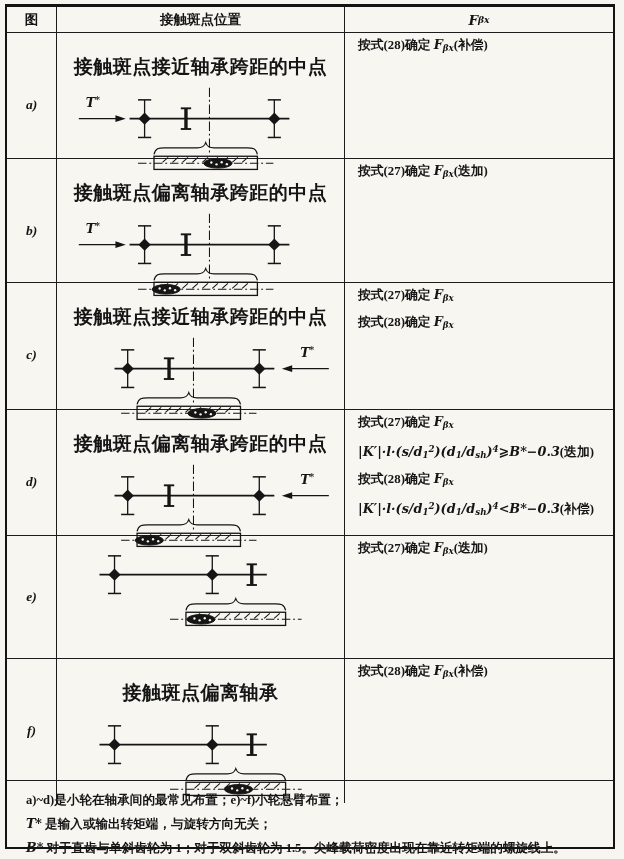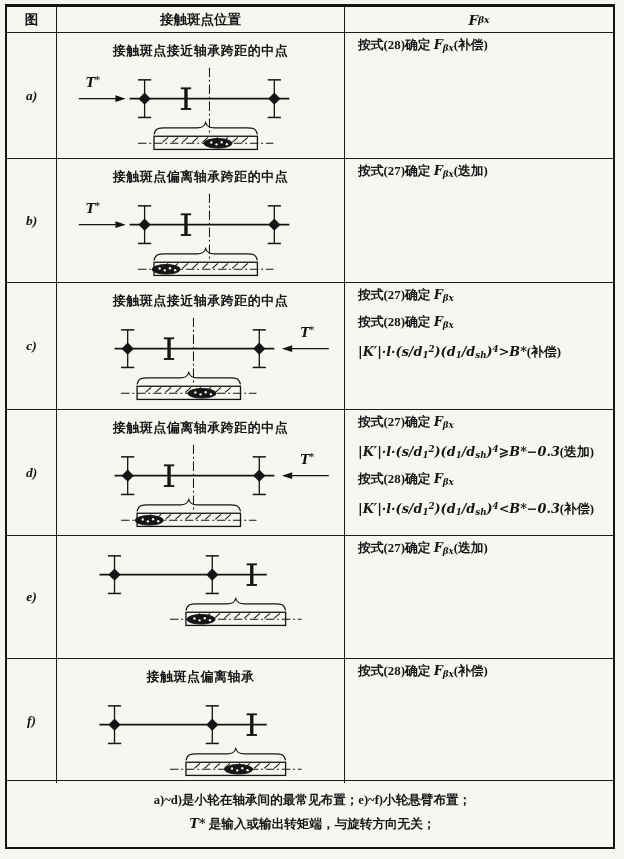--- a/index.html
+++ b/index.html
@@ -14,29 +14,29 @@
     border:2.5px solid #141414;border-top-width:3px;background:#f7f6f1;box-sizing:border-box;}
   .row{display:grid;grid-template-columns:50px 288px 1fr;border-bottom:1px solid #1c1c1c;box-sizing:border-box;}
   .row:last-child{border-bottom:none;}
   .cell{border-right:1px solid #1c1c1c;box-sizing:border-box;min-width:0;}
   .cell:last-child{border-right:none;}
   .hdr{height:26px;font-weight:700;font-size:13.5px;}
   .hdr .cell{display:flex;align-items:center;justify-content:center;}
   .figlab{display:flex;align-items:center;justify-content:center;
     font-style:italic;font-size:13.5px;font-weight:600;}
   .poscell{display:flex;flex-direction:column;align-items:center;}
-  .caption{margin-top:9px;font-weight:700;font-size:13px;letter-spacing:.5px;white-space:nowrap;font-family:Liberation Mono, monospace;}
+  .caption{margin-top:21px;font-weight:700;font-size:19px;letter-spacing:.5px;white-space:nowrap;font-family:Liberation Mono, monospace;}
   .diag{margin-top:1px;}
   .critcell{display:flex;flex-direction:column;
     padding-left:13px;font-size:12.8px;font-weight:600;}
   .critcell .line{line-height:24px;white-space:nowrap;}
   .math{font-style:italic;font-family:"DejaVu Serif","DejaVu Sans",serif;}
   .sub{font-size:.68em;vertical-align:-0.25em;font-style:italic;}
   .sup{font-size:.68em;vertical-align:0.45em;}
-  .footer{padding:8px 14px 0 19px;font-size:12.6px;font-weight:600;text-align:center;}
+  .footer{padding:8px 14px 0 19px;font-size:12.6px;font-weight:600;}
   .footer .line{line-height:23px;white-space:nowrap;}
   svg{display:block;}
 </style>
 </head>
 <body>
 
 <div class="sheet">
 
   <div class="row hdr">
     <div class="cell">图</div>
@@ -224,21 +224,20 @@
      <circle cx="155" cy="86.4" r="1.25" fill="#f7f6f1"></circle>
      <circle cx="160.5" cy="88.4" r="1.25" fill="#f7f6f1"></circle>
   </g>
             </g>
           </svg>
         </div>
     </div>
     <div class="cell critcell">
       <div class="line"><span>按式(27)确定 </span><span class="math">F</span><span class="math sub">βx</span></div>
       <div class="line"><span>按式(28)确定 </span><span class="math">F</span><span class="math sub">βx</span></div>
-      <div class="line"><span class="math">|K′|·l·(s/d</span><span class="math sub">1</span><span class="math sup">2</span><span class="math">)(d</span><span class="math sub">1</span><span class="math">/d</span><span class="math sub">sh</span><span class="math">)</span><span class="math sup">4</span><span class="math">&gt;B*</span><span>(补偿)</span></div>
     </div>
   </div>
 
   <div class="row" style="height:126px;">
     <div class="cell figlab">d)</div>
     <div class="cell poscell">
       <div class="caption">接触斑点偏离轴承跨距的中点</div>
       <div class="diag">
           <svg viewBox="0 0 300 102" width="282" height="96" xmlns="http://www.w3.org/2000/svg">
             <line x1="58" y1="40" x2="228" y2="40" stroke="#151515" stroke-width="1.7"></line>
@@ -407,15 +406,16 @@
         </div>
     </div>
     <div class="cell critcell">
       <div class="line"><span>按式(28)确定 </span><span class="math">F</span><span class="math sub">βx</span><span>(补偿)</span></div>
     </div>
   </div>
 
   <div class="footer">
     <div class="line"><span>a)~d)是小轮在轴承间的最常见布置；e)~f)小轮悬臂布置；</span></div>
     <div class="line"><span class="math">T*</span><span> 是输入或输出转矩端，与旋转方向无关；</span></div>
+    <div class="line"><span class="math">B*</span><span> 对于直齿与单斜齿轮为 1；对于双斜齿轮为 1.5。尖峰载荷密度出现在靠近转矩端的螺旋线上。</span></div>
   </div>
 
 </div>
 
 </body></html>

